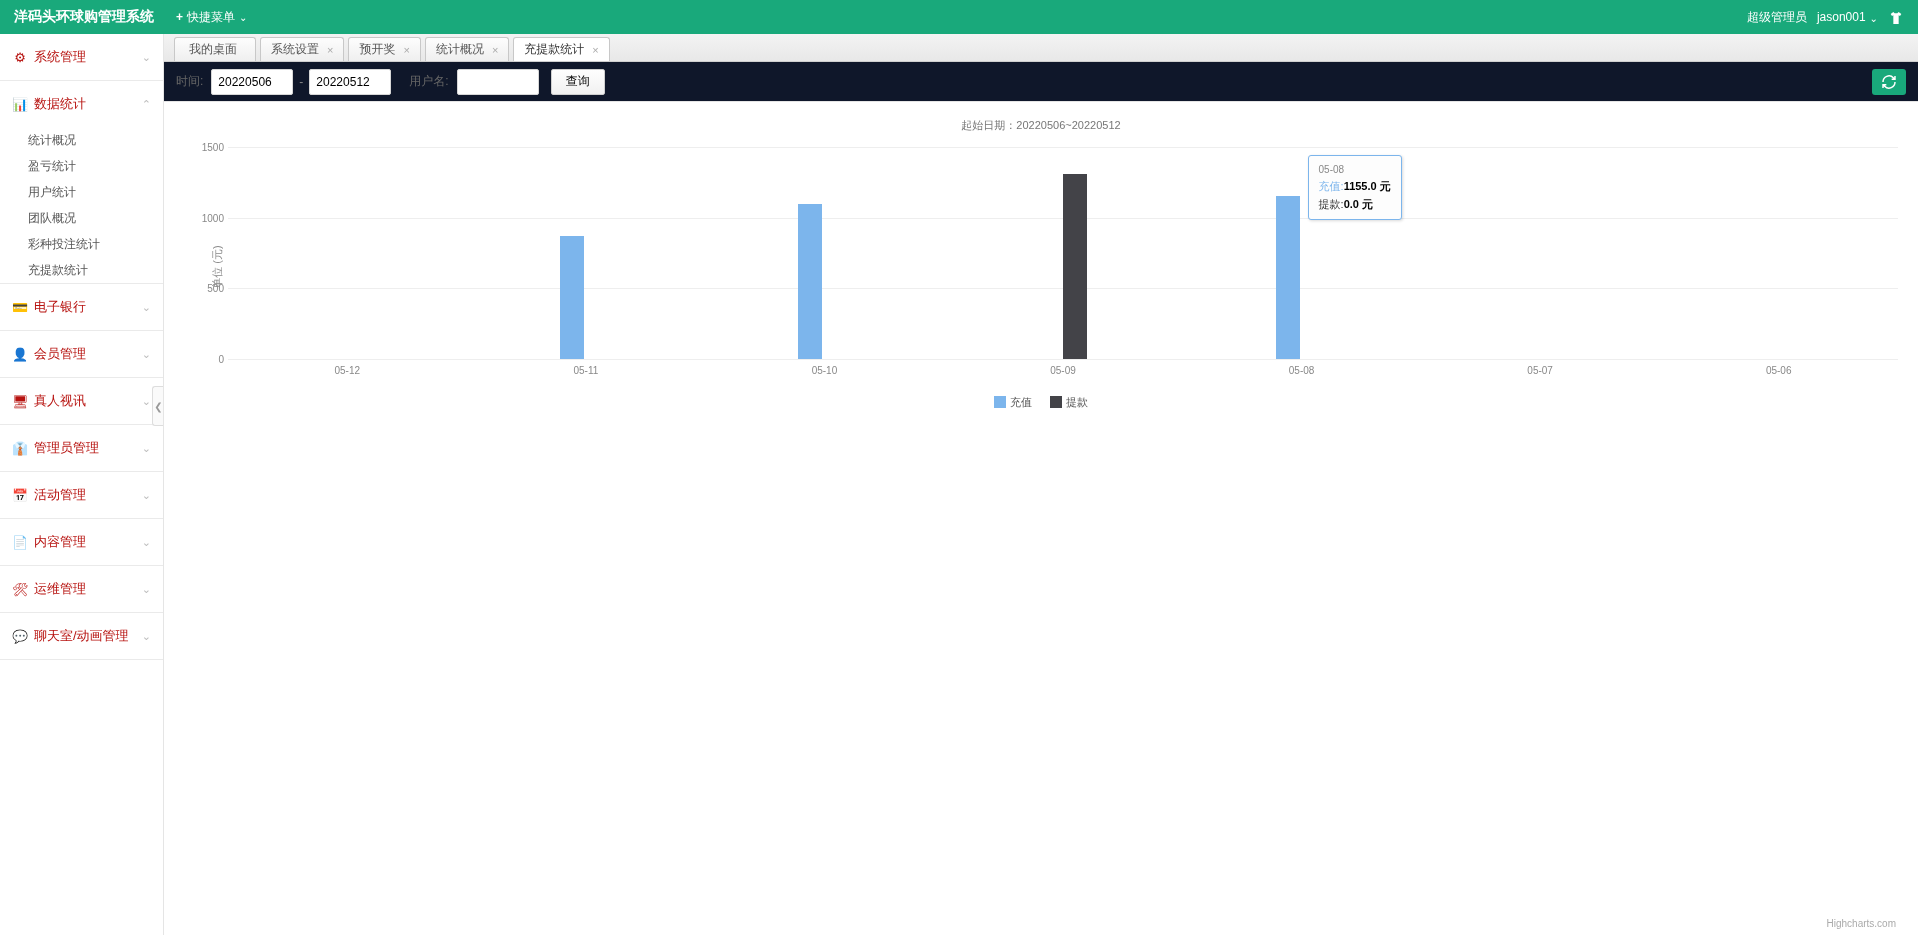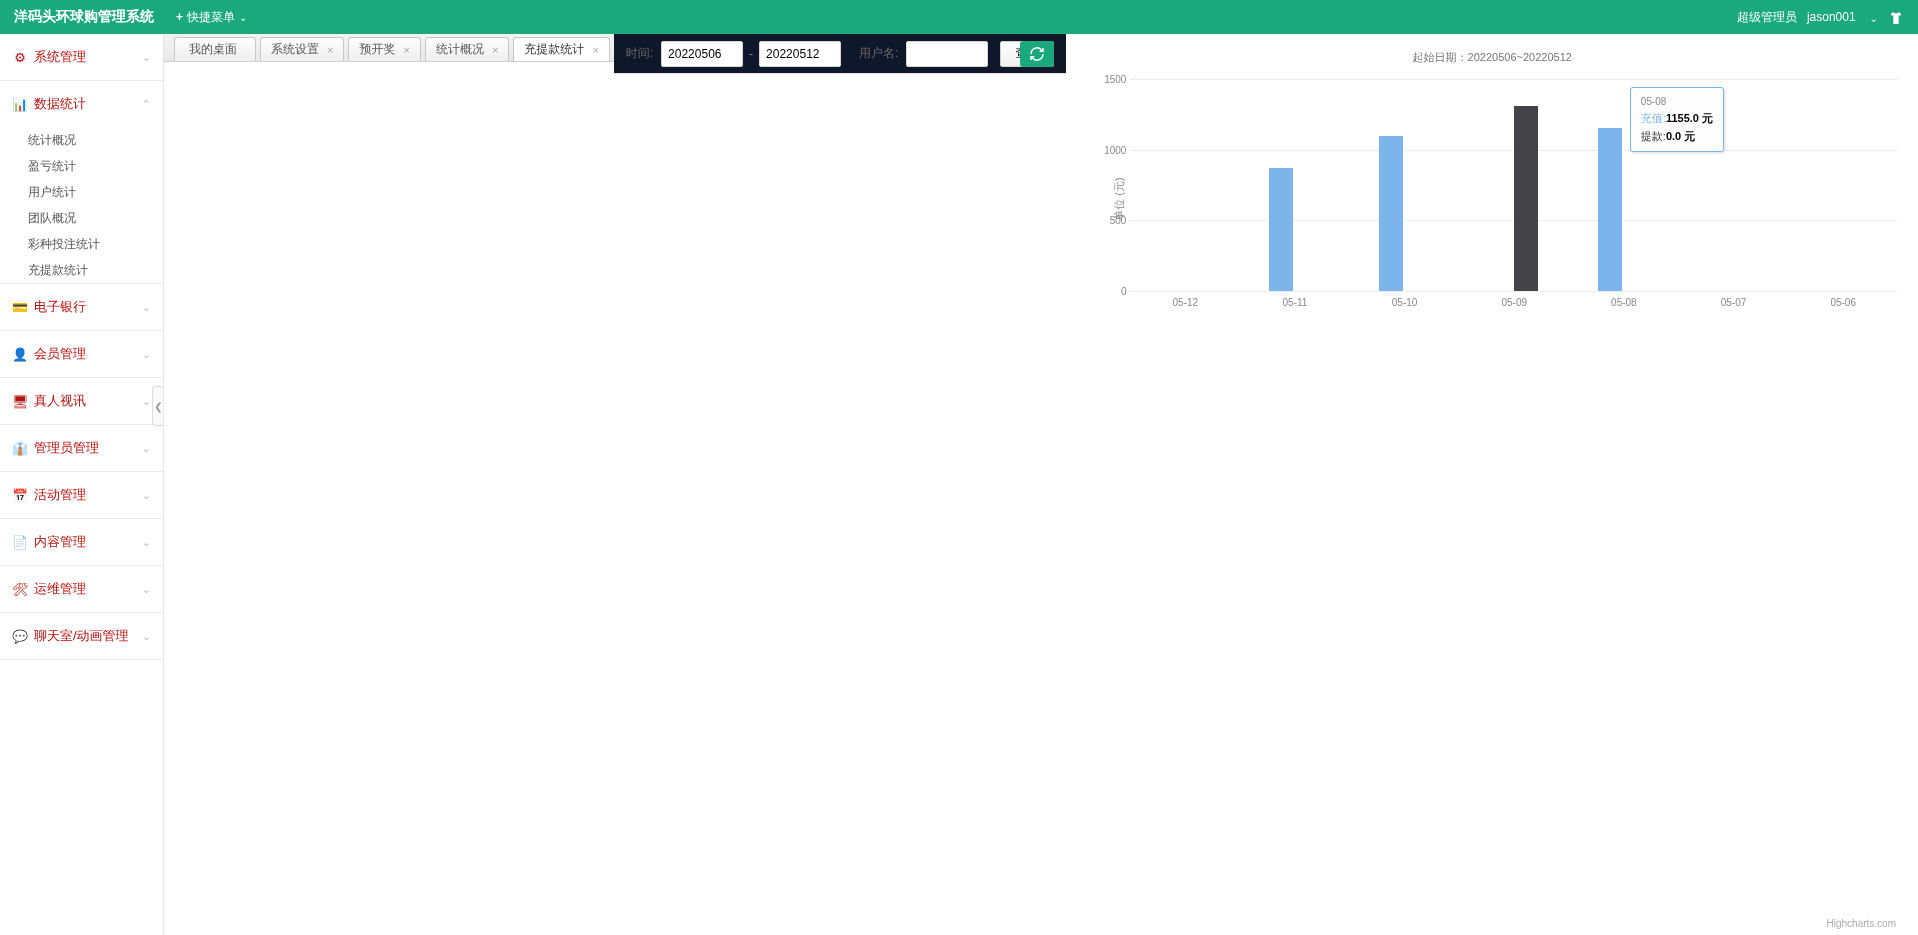--- a/index.html
+++ b/index.html
@@ -3,32 +3,32 @@
 <meta charset="utf-8">
 <style>
 *{box-sizing:border-box;margin:0;padding:0}
 body{font-family:"Microsoft YaHei",Arial,sans-serif;font-size:13px;color:#333;background:#fff;overflow:hidden}
 .topbar{height:34px;background:#19a97b;color:#fff;display:flex;align-items:center;padding:0 14px;position:relative}
 .app-title{font-size:14px;font-weight:bold;margin-right:22px}
 .quick-menu{display:flex;align-items:center;font-size:12px;cursor:pointer}
 .quick-menu .plus{margin-right:4px;font-weight:bold}
 .topbar-right{margin-left:auto;display:flex;align-items:center;gap:10px;font-size:12px}
 .role-badge{}
-.user-dd{display:flex;align-items:flex-end;gap:14px;cursor:pointer}
+.user-dd{display:flex;align-items:flex-end;gap:4px;cursor:pointer}
 .tshirt{width:16px;height:14px;display:inline-block}
 .layout{display:flex;height:calc(100vh - 34px)}
 .sidebar{width:164px;border-right:1px solid #e5e5e5;background:#fff;overflow-y:auto;position:relative}
 .side-group{border-bottom:1px solid #eaeaea}
 .side-head{display:flex;align-items:center;height:46px;padding:0 12px;color:#b7120f;font-size:13px;cursor:pointer;position:relative}
 .side-head .ic{width:16px;text-align:center;margin-right:6px;font-size:13px}
 .side-head .chev{margin-left:auto;color:#bdbdbd;font-size:11px}
 .side-sub{background:#fff}
 .side-sub-item{height:26px;line-height:26px;padding-left:28px;font-size:12px;color:#555;cursor:pointer}
 .collapse-handle{position:absolute;top:352px;right:-1px;width:12px;height:40px;border:1px solid #ddd;border-right:none;border-radius:3px 0 0 3px;background:#fafafa;display:flex;align-items:center;justify-content:center;color:#999;font-size:10px;cursor:pointer}
-.main{flex:1;display:flex;flex-direction:row;min-width:0}
+.main{flex:1;display:flex;flex-direction:column;min-width:0}
 .tabs{height:28px;background:linear-gradient(#f3f3f3,#e8e8e8);border-bottom:1px solid #cfcfcf;display:flex;align-items:flex-end;padding-left:10px}
 .tab{height:24px;display:flex;align-items:center;padding:0 10px;border:1px solid #c8c8c8;border-bottom:none;border-radius:3px 3px 0 0;margin-right:4px;background:linear-gradient(#fdfdfd,#efefef);font-size:12px;color:#555;cursor:pointer;position:relative}
 .tab.first{padding-left:14px;padding-right:18px}
 .tab.active{background:#fff;color:#333}
 .tab .x{margin-left:8px;color:#aaa;font-size:11px}
 .filter{height:40px;border-bottom:1px solid #e5e5e5;display:flex;align-items:center;padding:0 12px;gap:6px;font-size:12px;color:#666;background:#0f172a;position:relative}
 .filter label{margin-right:2px}
 .filter input[type=text]{height:26px;border:1px solid #d7d7d7;border-radius:2px;padding:0 6px;font-size:12px;width:82px}
 .filter .dash{color:#888}
 .filter .user-input{width:78px}
@@ -230,16 +230,20 @@
         <div class="xaxis" id="xaxis">
             <div class="xtick" style="left: 7.14286%;">05-12</div>
             <div class="xtick" style="left: 21.4286%;">05-11</div>
             <div class="xtick" style="left: 35.7143%;">05-10</div>
             <div class="xtick" style="left: 50%;">05-09</div>
             <div class="xtick" style="left: 64.2857%;">05-08</div>
             <div class="xtick" style="left: 78.5714%;">05-07</div>
             <div class="xtick" style="left: 92.8571%;">05-06</div>
           </div>
       </div>
+      <div class="legend" id="legend">
+          <span><span class="sw" style="background:#7cb5ec"></span>充值</span>
+          <span><span class="sw" style="background:#434348"></span>提款</span>
+        </div>
       <div class="credit">Highcharts.com</div>
     </div>
   </div>
 </div>
 
 </body></html>

